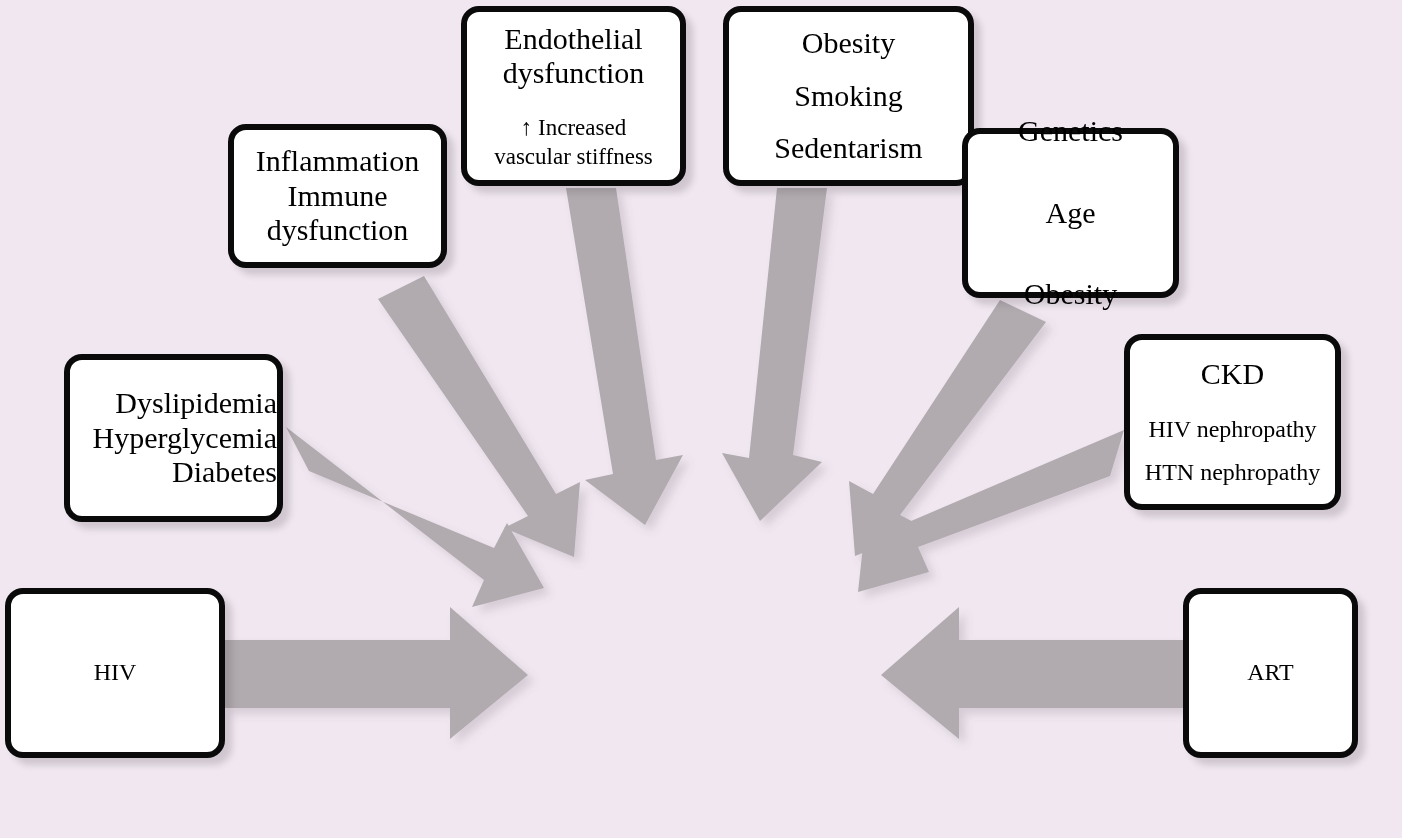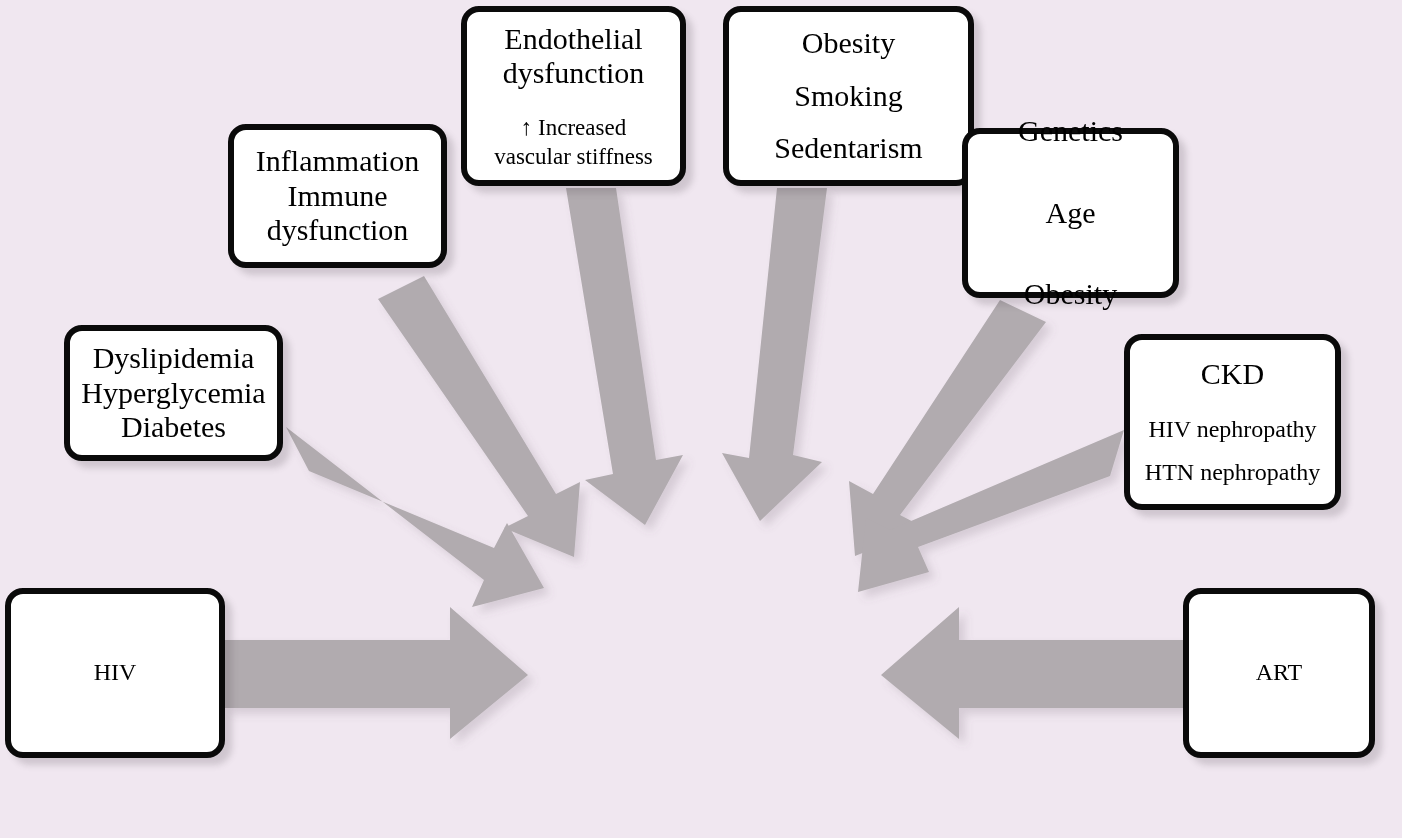--- a/index.html
+++ b/index.html
@@ -42,24 +42,24 @@
   .node-line {
     display: block;
     white-space: nowrap;
     line-height: 1.16;
   }
   
   #box-endothelial { left: 461px; top: 6px;   width: 225px; height: 180px; }
   #box-obesity     { left: 723px; top: 6px;   width: 251px; height: 180px; }
   #box-inflammation{ left: 228px; top: 124px; width: 219px; height: 144px; }
   #box-genetics    { left: 962px; top: 128px; width: 217px; height: 170px; gap: 47px; }
-  #box-dyslipidemia{ left: 64px;  top: 325px; width: 219px; height: 136px; }
+  #box-dyslipidemia{ left: 64px;  top: 354px; width: 219px; height: 168px; align-items: flex-end; }
   #box-ckd         { left: 1124px;top: 334px; width: 217px; height: 176px; }
   #box-hiv         { left: 5px;   top: 588px; width: 220px; height: 170px; }
-  #box-art         { left: 1183px;top: 588px; width: 192px; height: 170px; }
+  #box-art         { left: 1183px;top: 588px; width: 175px; height: 170px; }
 
   .fs-big   { font-size: 31px; }
   .fs-mid   { font-size: 30px; }
   .fs-small { font-size: 24px; }
 
   #box-endothelial .fs-big { font-size: 30px; }
   #box-endothelial .sub { font-size: 23px; margin-top: 24px; }
 
   #box-ckd .hdr { font-size: 30px; margin-bottom: 14px; }
   #box-ckd .sub { font-size: 24px; margin-top: 10px; }

